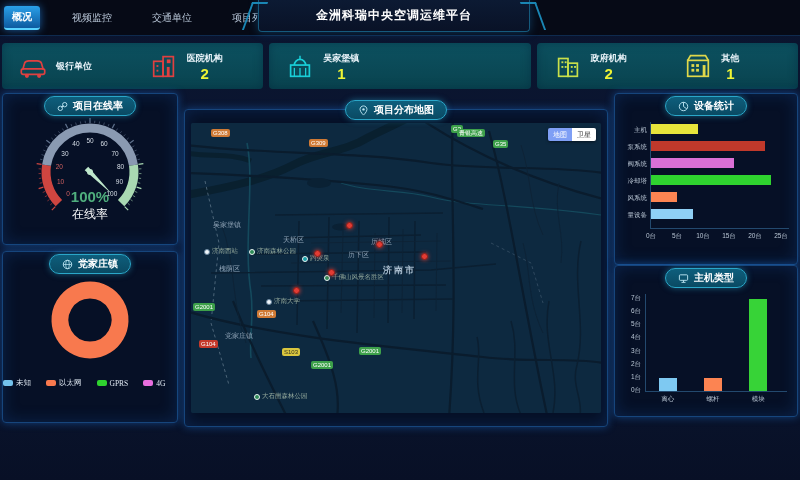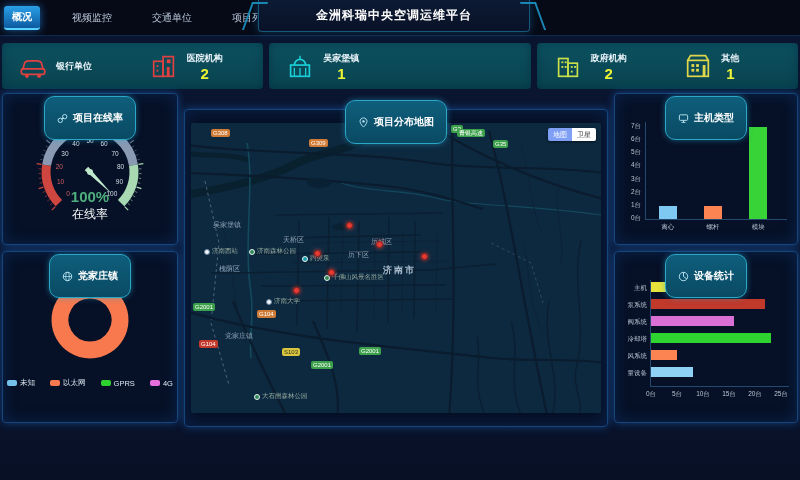--- a/index.html
+++ b/index.html
@@ -39,32 +39,32 @@
   .stat-txt { display:flex; flex-direction:column; align-items:center; }
   .stat-label { font-size:9px; color:#eaf4fa; font-weight:bold; }
   .stat-value { font-size:15px; font-weight:bold; color:#eef435; line-height:15px; margin-top:1px; }
 
   
   .main { display:grid; grid-template-columns:176px 1fr 184px; gap:6px; padding:4px 2px 0 2px; }
   .panel { position:relative; background:#061026; border:1px solid #16457c; border-radius:4px;
     box-shadow:0 0 8px rgba(30,120,220,.45), inset 0 0 16px rgba(25,95,190,.25); }
   .panel-header { position:absolute; left:50%; transform:translateX(-50%); top:2px; z-index:5;
     background:linear-gradient(180deg,#0e5e7c,#0a4a63); border:1px solid #2aa7c9;
-    border-radius:10px; padding:14px 12px; display:flex; align-items:center; gap:5px;
+    border-radius:10px; padding:2px 12px; display:flex; align-items:center; gap:5px;
     white-space:nowrap; box-shadow:0 0 6px rgba(40,170,210,.5); }
   .panel-header span.ht { font-size:10px; font-weight:bold; color:#ffffff; }
   .hicon { width:11px; height:11px; display:inline-block; }
   .col-left .panel, .col-right .panel { margin-top:0; }
   .p-top { height:152px; margin-bottom:6px; }
   .p-bot { height:172px; }
 
   
   .gauge-wrap { margin-top:18px; display:flex; justify-content:center; }
   .donut-wrap { margin-top:20px; display:flex; justify-content:center; }
-  .legend { display:flex; justify-content:center; gap:15px; margin-top:6px; }
+  .legend { display:flex; justify-content:flex-start; gap:15px; margin-top:6px;font-family:Liberation Serif, serif; }
   .legend-item { display:flex; align-items:center; gap:3px; cursor:pointer; }
   .legend-key { width:10px; height:6px; border-radius:2px; display:inline-block; }
   .legend-item span.lt { font-size:7.5px; color:#dfe8f2; }
 
   
   .vchart { position:relative; margin-top:22px; height:120px; }
   .vchart .axis-y { position:absolute; left:30px; top:6px; bottom:16px; width:1px; background:#23496e; }
   .vchart .axis-x { position:absolute; left:30px; right:10px; bottom:16px; height:1px; background:#23496e; }
   .vchart .ylab { position:absolute; width:26px; text-align:right; font-size:6.5px; color:#b9c6d4; left:0; }
   .vchart .bar { position:absolute; bottom:17px; width:18px; }
@@ -441,49 +441,20 @@
             <div class="marker-red" style="left: 230px; top: 130px;"></div>
           </div>
         <div class="map-toggle">
           <div class="tg tg-map">地图</div>
           <div class="tg tg-sat">卫星</div>
         </div>
       </div>
     </section>
 
     <aside class="col-right">
-      <section class="panel p-top">
-        <div class="panel-header">
-          <svg class="hicon" viewBox="0 0 12 12">
-            <rect x="1.5" y="2" width="9" height="6" rx="1" fill="none" stroke="#bfe8f5" stroke-width="1"></rect>
-            <line x1="6" y1="8" x2="6" y2="10" stroke="#bfe8f5" stroke-width="1"></line>
-            <line x1="3.8" y1="10.2" x2="8.2" y2="10.2" stroke="#bfe8f5" stroke-width="1"></line>
-          </svg>
-          <span class="ht">主机类型</span>
-        </div>
-        <div class="vchart" id="barchart">
-            <div class="axis-y"></div>
-            <div class="axis-x"></div>
-            <div class="ylab" style="bottom: 13px;">0台</div>
-            <div class="ylab" style="bottom: 26.1429px;">1台</div>
-            <div class="ylab" style="bottom: 39.2857px;">2台</div>
-            <div class="ylab" style="bottom: 52.4286px;">3台</div>
-            <div class="ylab" style="bottom: 65.5714px;">4台</div>
-            <div class="ylab" style="bottom: 78.7143px;">5台</div>
-            <div class="ylab" style="bottom: 91.8571px;">6台</div>
-            <div class="ylab" style="bottom: 105px;">7台</div>
-            <div class="bar" style="left: 43.6667px; height: 13.1429px; background: rgb(126, 201, 242);"></div>
-            <div class="xlab" style="left: 32.6667px;">离心</div>
-            <div class="bar" style="left: 89px; height: 13.1429px; background: rgb(252, 132, 82);"></div>
-            <div class="xlab" style="left: 78px;">螺杆</div>
-            <div class="bar" style="left: 134.333px; height: 92px; background: rgb(55, 211, 55);"></div>
-            <div class="xlab" style="left: 123.333px;">模块</div>
-          </div>
-      </section>
-
       <section class="panel p-bot">
         <div class="panel-header">
           <svg class="hicon" viewBox="0 0 12 12">
             <circle cx="6" cy="6" r="4.6" fill="none" stroke="#bfe8f5" stroke-width="1"></circle>
             <line x1="6" y1="6" x2="6" y2="1.4" stroke="#bfe8f5" stroke-width="1"></line>
             <line x1="6" y1="6" x2="9.6" y2="8.6" stroke="#bfe8f5" stroke-width="1"></line>
           </svg>
           <span class="ht">设备统计</span>
         </div>
         <div class="hchart" id="hbarchart">
@@ -502,16 +473,45 @@
             <div class="clab" style="top: 93px;">量设备</div>
             <div class="hbar" style="top: 91px; width: 41.6px; background: rgb(143, 208, 245);"></div>
             <div class="xlab" style="left: 24px;">0台</div>
             <div class="xlab" style="left: 50px;">5台</div>
             <div class="xlab" style="left: 76px;">10台</div>
             <div class="xlab" style="left: 102px;">15台</div>
             <div class="xlab" style="left: 128px;">20台</div>
             <div class="xlab" style="left: 154px;">25台</div>
           </div>
       </section>
+
+      <section class="panel p-top">
+        <div class="panel-header">
+          <svg class="hicon" viewBox="0 0 12 12">
+            <rect x="1.5" y="2" width="9" height="6" rx="1" fill="none" stroke="#bfe8f5" stroke-width="1"></rect>
+            <line x1="6" y1="8" x2="6" y2="10" stroke="#bfe8f5" stroke-width="1"></line>
+            <line x1="3.8" y1="10.2" x2="8.2" y2="10.2" stroke="#bfe8f5" stroke-width="1"></line>
+          </svg>
+          <span class="ht">主机类型</span>
+        </div>
+        <div class="vchart" id="barchart">
+            <div class="axis-y"></div>
+            <div class="axis-x"></div>
+            <div class="ylab" style="bottom: 13px;">0台</div>
+            <div class="ylab" style="bottom: 26.1429px;">1台</div>
+            <div class="ylab" style="bottom: 39.2857px;">2台</div>
+            <div class="ylab" style="bottom: 52.4286px;">3台</div>
+            <div class="ylab" style="bottom: 65.5714px;">4台</div>
+            <div class="ylab" style="bottom: 78.7143px;">5台</div>
+            <div class="ylab" style="bottom: 91.8571px;">6台</div>
+            <div class="ylab" style="bottom: 105px;">7台</div>
+            <div class="bar" style="left: 43.6667px; height: 13.1429px; background: rgb(126, 201, 242);"></div>
+            <div class="xlab" style="left: 32.6667px;">离心</div>
+            <div class="bar" style="left: 89px; height: 13.1429px; background: rgb(252, 132, 82);"></div>
+            <div class="xlab" style="left: 78px;">螺杆</div>
+            <div class="bar" style="left: 134.333px; height: 92px; background: rgb(55, 211, 55);"></div>
+            <div class="xlab" style="left: 123.333px;">模块</div>
+          </div>
+      </section>
     </aside>
 
   </main>
 </div>
 
 </body></html>

